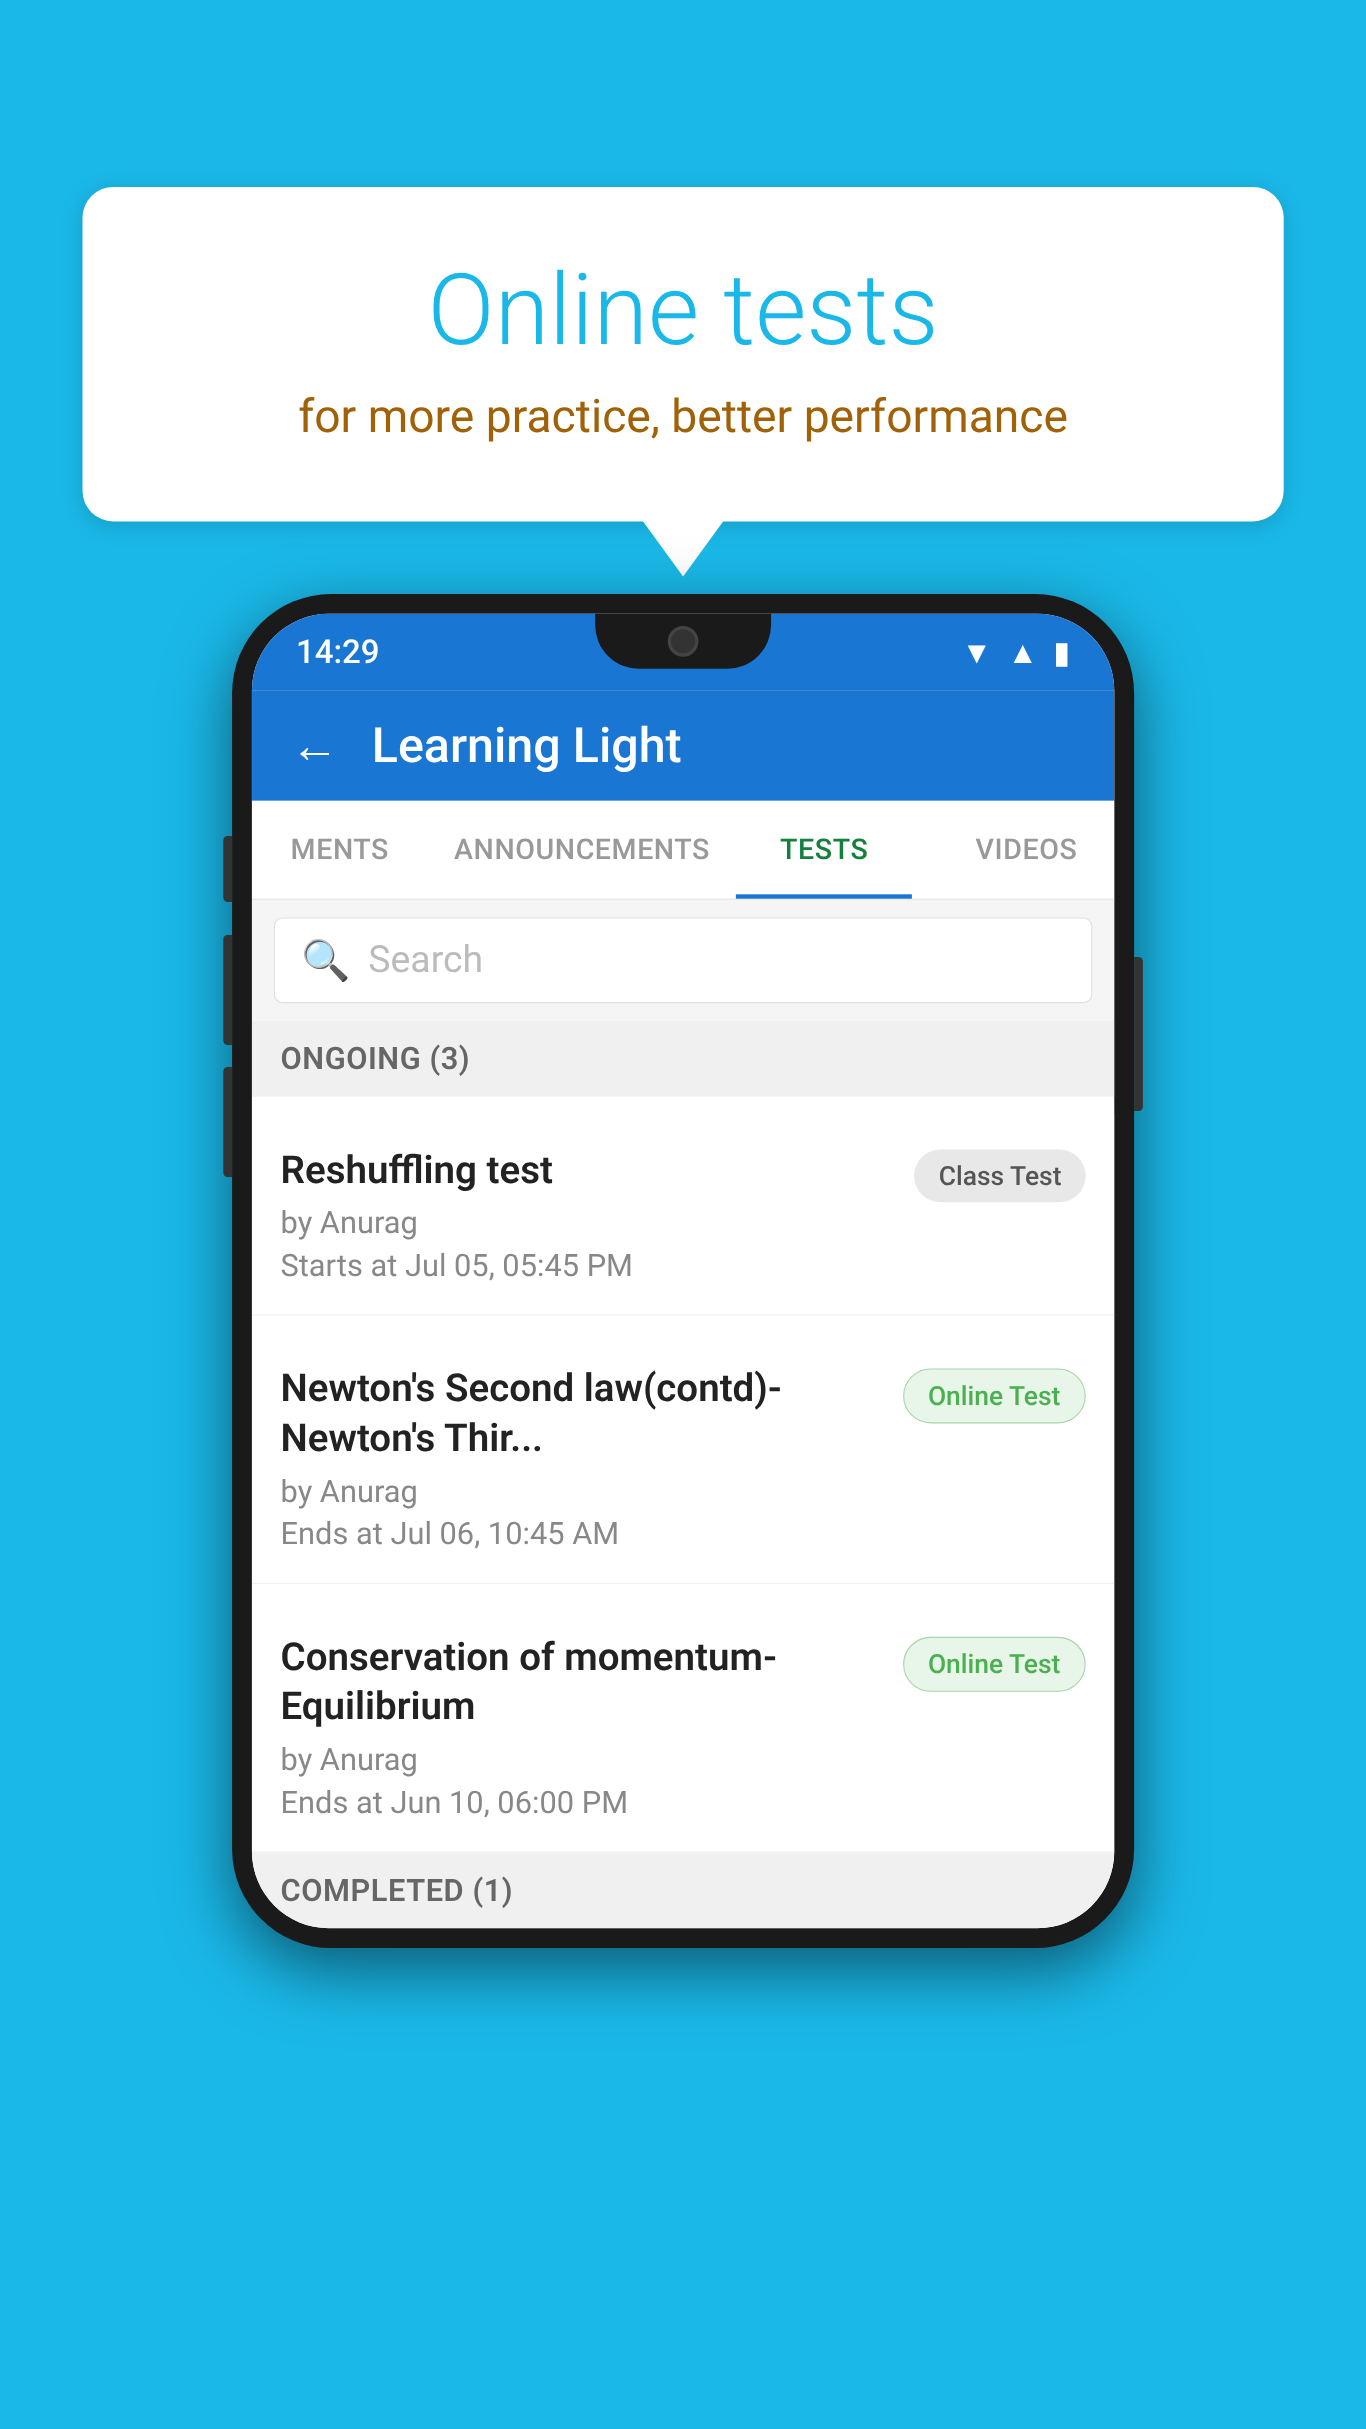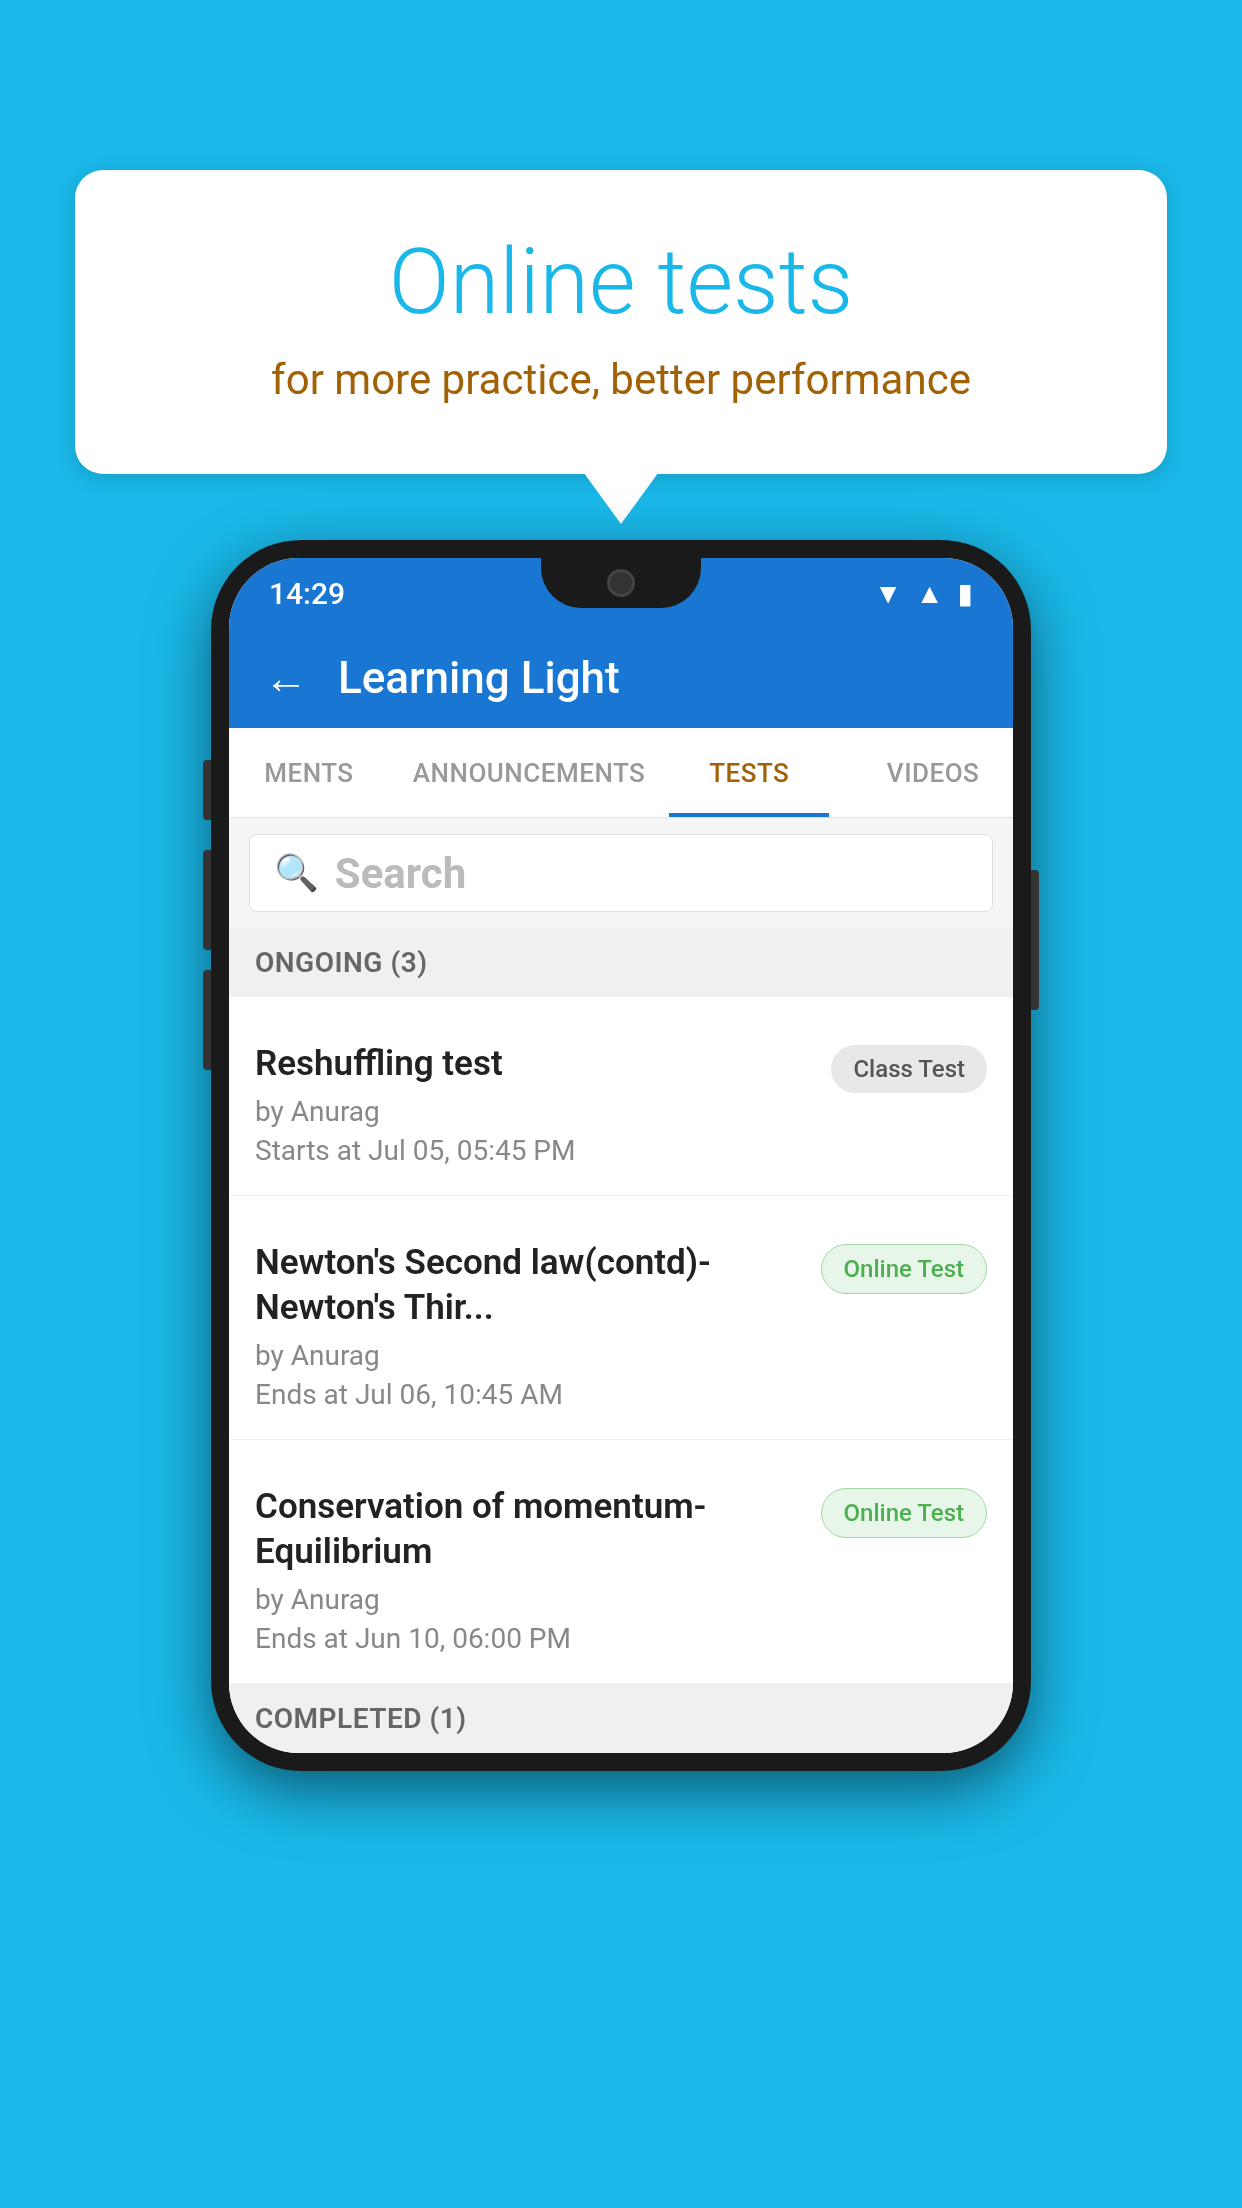--- a/index.html
+++ b/index.html
@@ -190,21 +190,21 @@
       align-items: center;
       justify-content: center;
       font-size: 26px;
       font-weight: 500;
       color: #999;
       letter-spacing: 0.5px;
       cursor: pointer;
       position: relative;
     }
     .tab-item.active {
-      color: #a16207;
+      color: #15803d;
     }
     .tab-item.active::after {
       content: '';
       position: absolute;
       bottom: 0;
       left: 0;
       right: 0;
       height: 4px;
       background: #1976d2;
     }
@@ -223,22 +223,21 @@
       padding: 16px 24px;
       height: 78px;
     }
     .search-icon-wrap {
       color: #aaa;
       font-size: 36px;
       margin-right: 16px;
     }
     .search-input-text {
       color: #bbb;
-      font-size: 42px;
-      font-weight: bold;
+      font-size: 34px;
     }
 
     
     .section-header {
       background: #f0f0f0;
       padding: 18px 26px;
       font-size: 28px;
       font-weight: 600;
       color: #666;
       letter-spacing: 0.5px;

